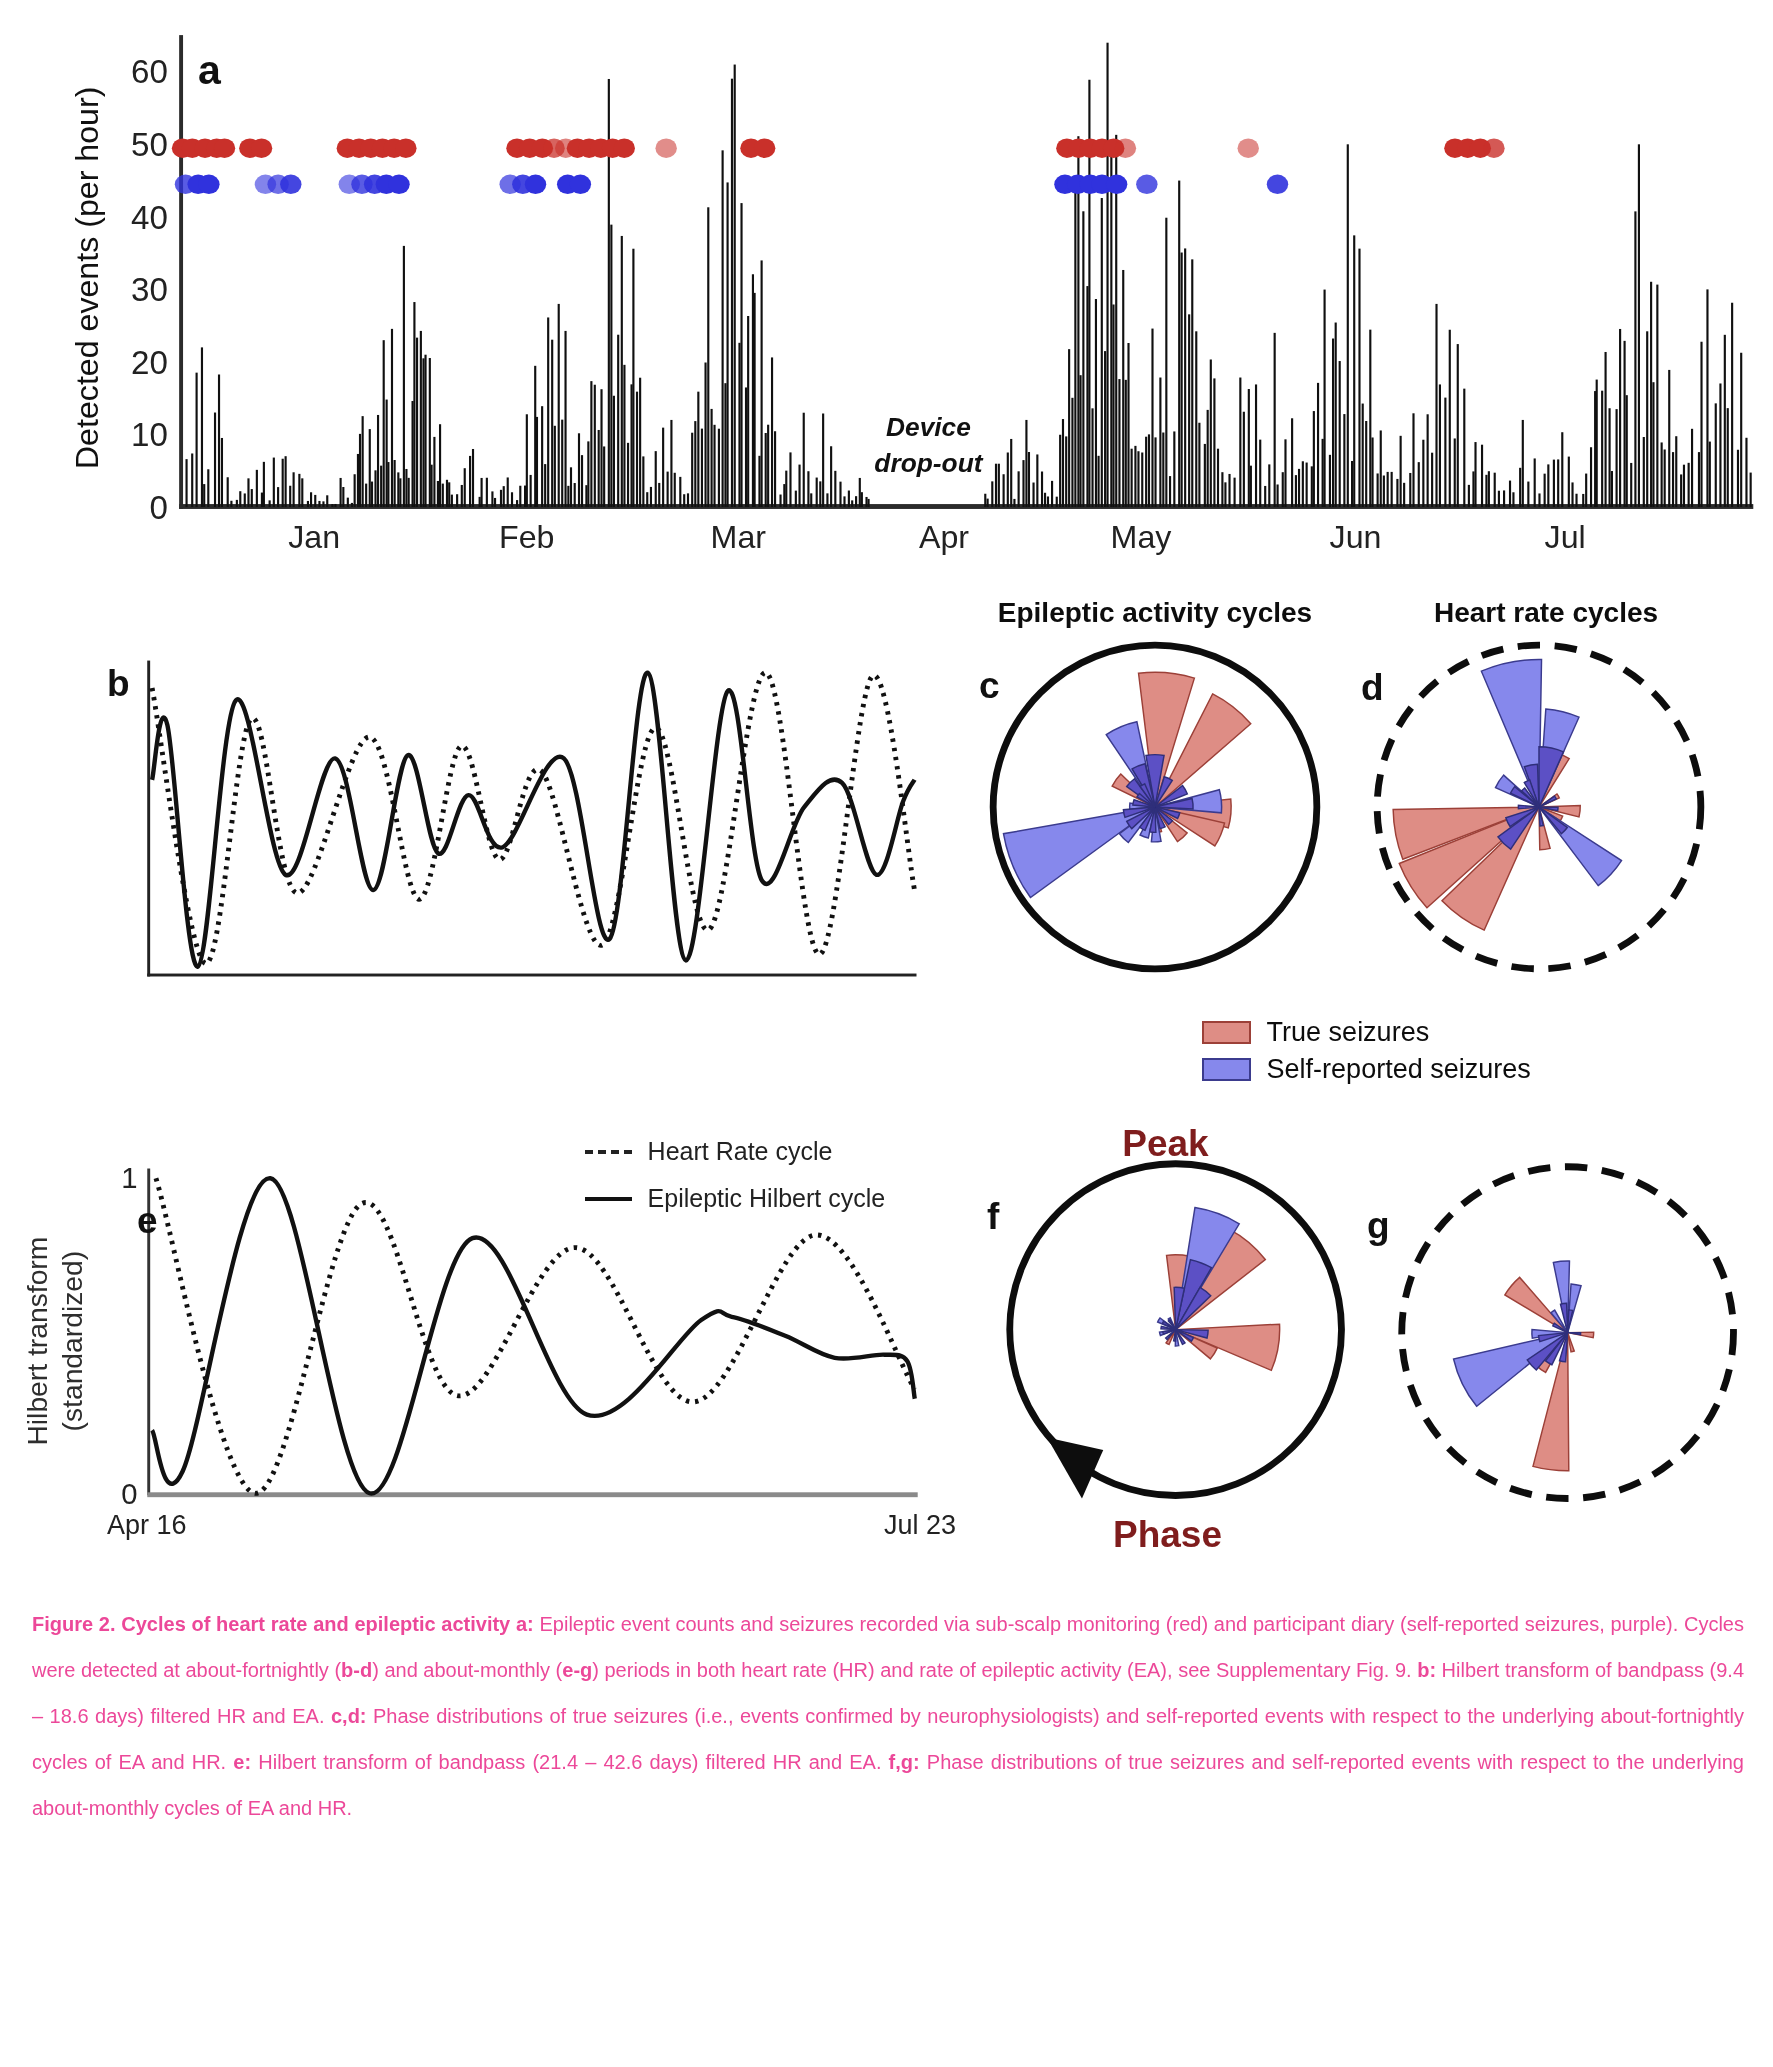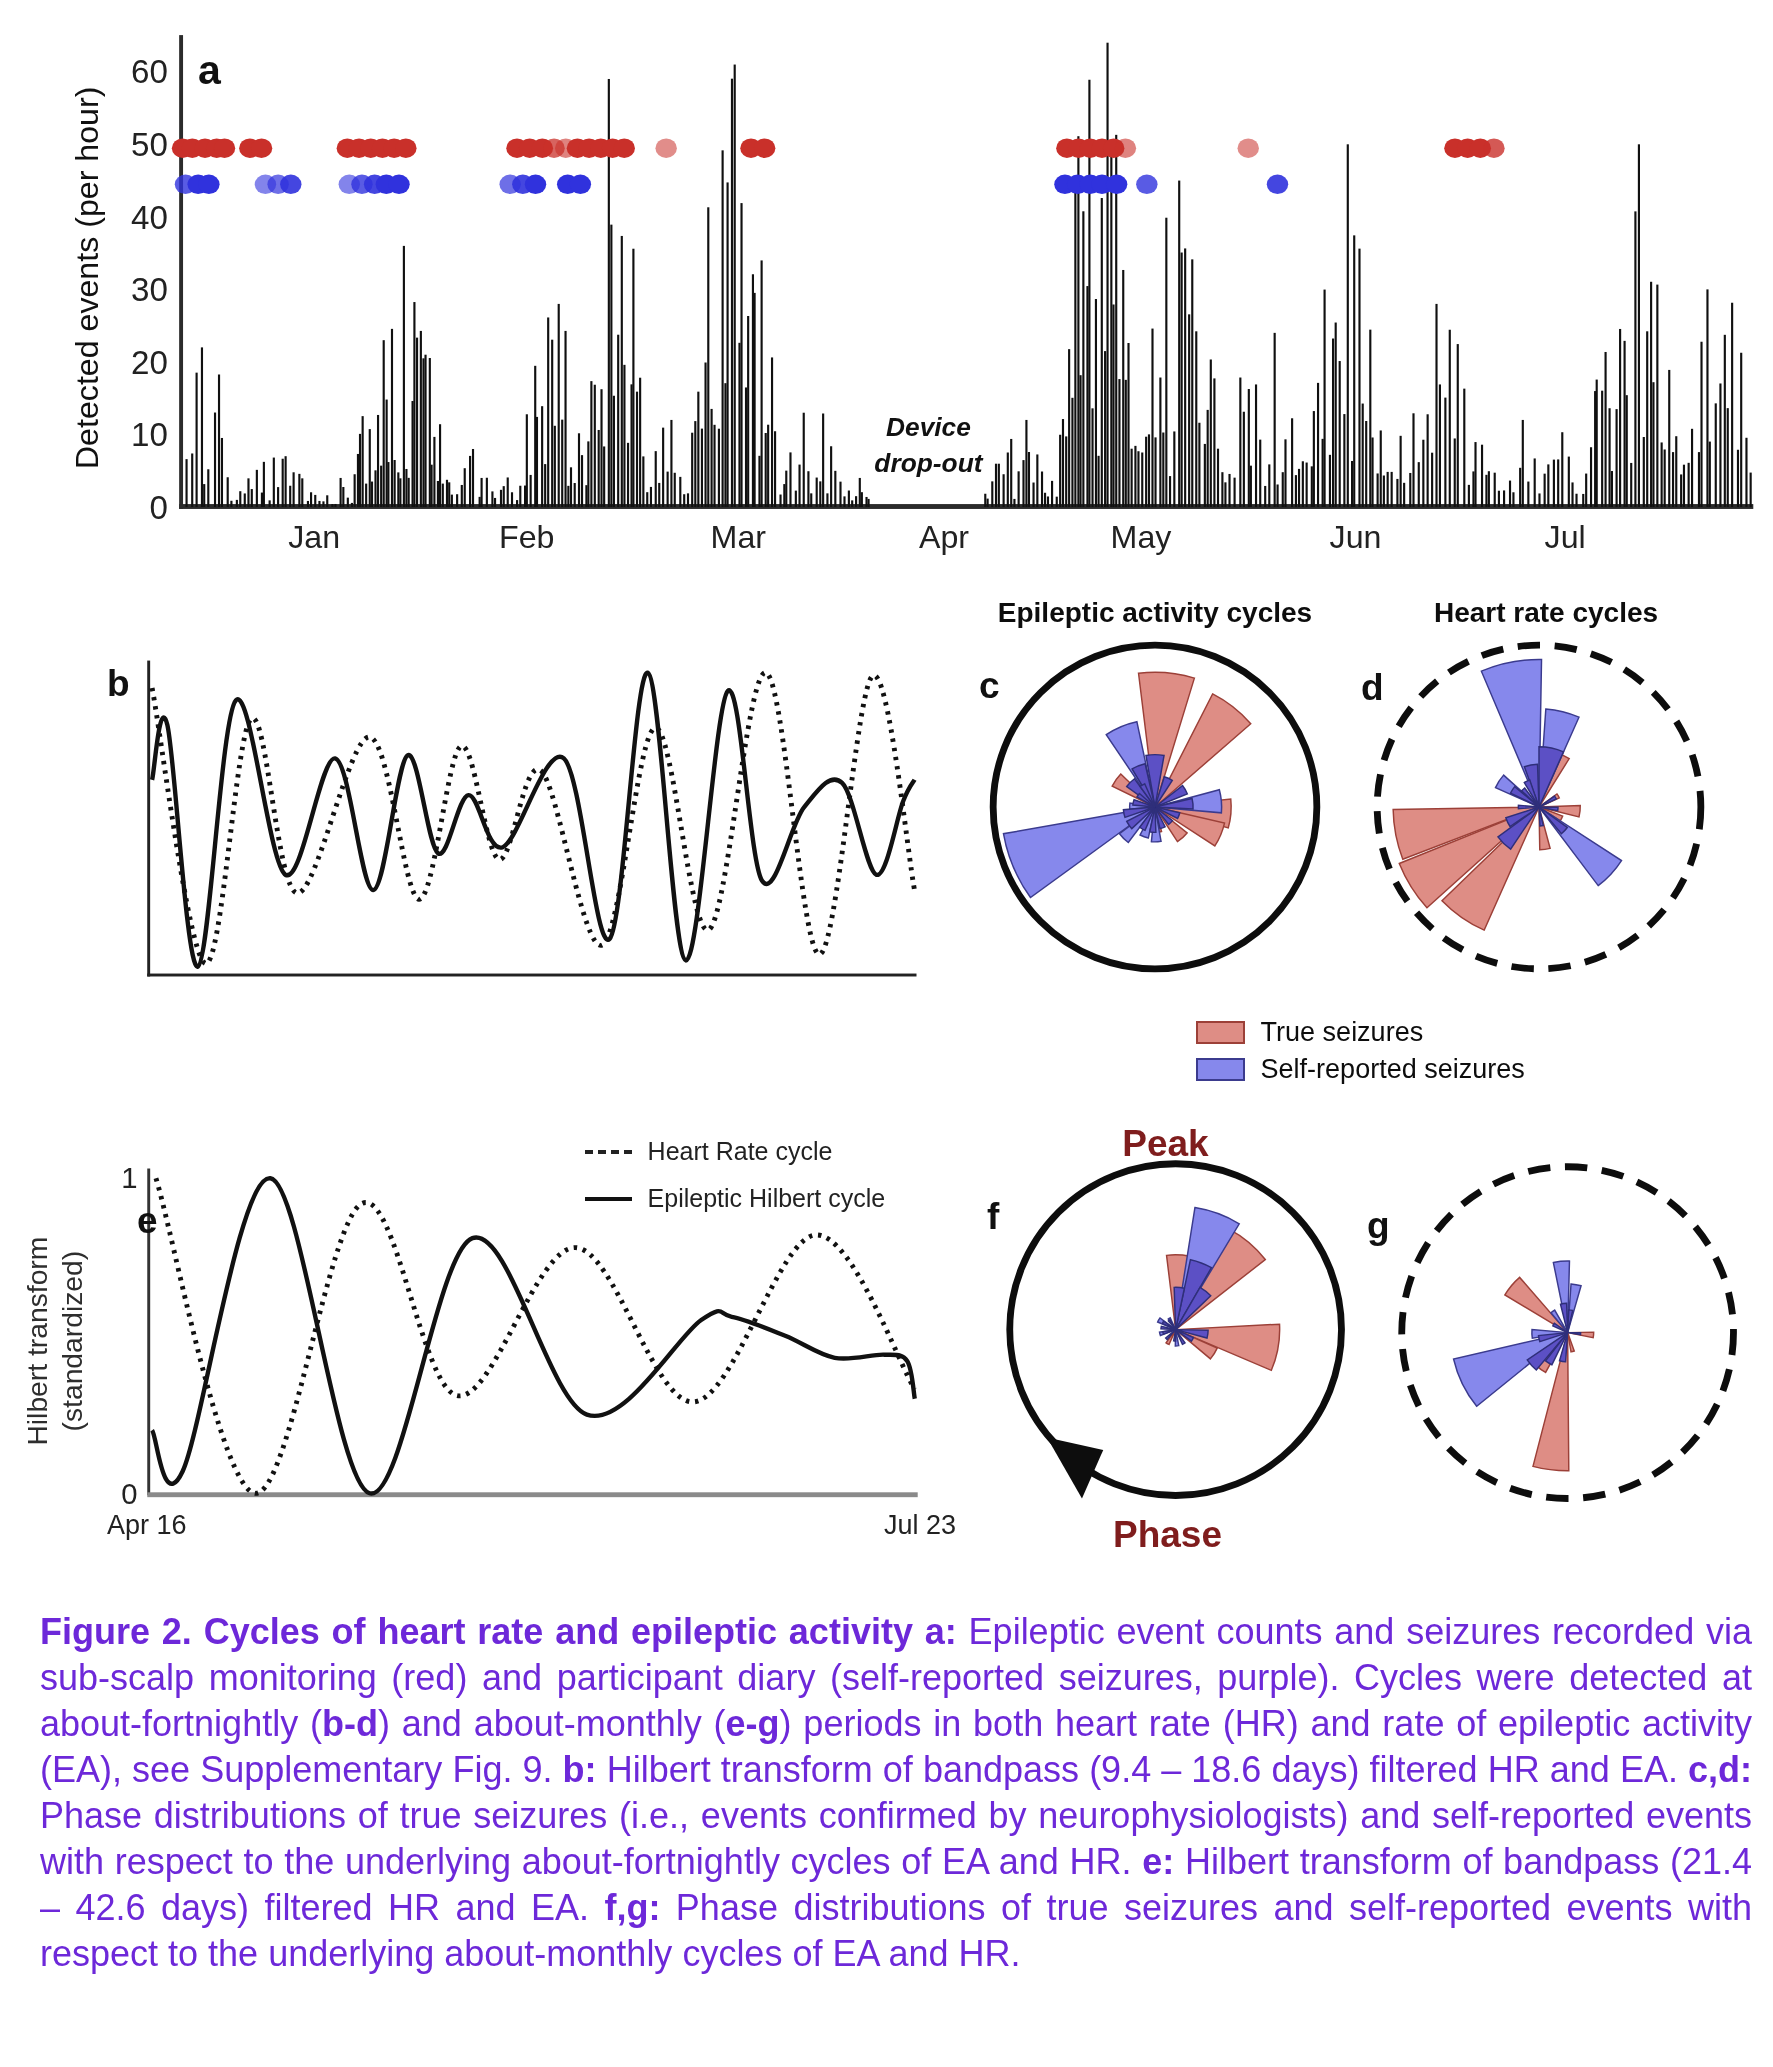--- a/index.html
+++ b/index.html
@@ -3,31 +3,31 @@
 <meta charset="utf-8">
 <style>
   html,body{margin:0;padding:0;background:#fff;}
   body{font-family:"Liberation Sans",sans-serif;color:#111;}
   #page{position:relative;width:1774px;height:2068px;background:#fff;overflow:hidden;}
   svg{position:absolute;}
   .panel-letter{position:absolute;font-weight:bold;font-size:37px;color:#111;}
   .rose-title{position:absolute;width:390px;text-align:center;font-weight:bold;font-size:28px;color:#0d0d0d;}
   .phase-label{position:absolute;width:185px;text-align:center;font-size:37px;font-weight:600;color:#7f1d1d;}
   #legend-cd{position:absolute;left:1196px;top:1014px;}
-  .lg-row{display:flex;align-items:center;height:37px;}
+  .lg-row{display:flex;align-items:center;height:37px;margin-left:6px;}
   .swatch{display:inline-block;width:49px;height:23.4px;margin-right:15.6px;border:2px solid #000;box-sizing:border-box;}
   .lg-row span.lg-txt{font-size:27px;color:#0d0d0d;white-space:nowrap;}
   #legend-e{position:absolute;left:585px;top:1122px;}
   .le-row{display:flex;align-items:center;height:35px;margin-top:12px;}
   .le-sample{display:inline-block;width:47px;height:0;margin-right:15.6px;}
   .le-dashed{border-top:4.9px dashed #222;}
   .le-solid{border-top:4.9px solid #111;}
   .le-row span.le-txt{font-size:25px;color:#222;white-space:nowrap;}
   .xlab-e{position:absolute;font-size:27px;color:#222;}
-  #caption{position:absolute;left:32px;top:1601px;width:1712px;font-size:36px;line-height:46px;text-align:justify;color:#6d28d9;margin:8px;}
+  #caption{position:absolute;left:32px;top:1601px;width:1712px;font-size:20px;line-height:46px;text-align:justify;color:#ec4899;margin:0;}
   #caption b{font-weight:700;}
   
   .tickA{font-family:"Liberation Sans",sans-serif;font-size:34px;fill:#222;}
   .monthA{font-family:"Liberation Sans",sans-serif;font-size:33px;fill:#222;}
   .ylabA{font-family:"Liberation Sans",sans-serif;font-size:33px;fill:#111;}
   .devA{font-family:"Liberation Sans",sans-serif;font-size:27px;font-style:italic;font-weight:600;fill:#111;}
   .tickE{font-family:"Liberation Sans",sans-serif;font-size:30px;fill:#222;}
   .ylabE{font-family:"Liberation Sans",sans-serif;font-size:29px;fill:#2e2e2e;}
 </style>
 </head>

